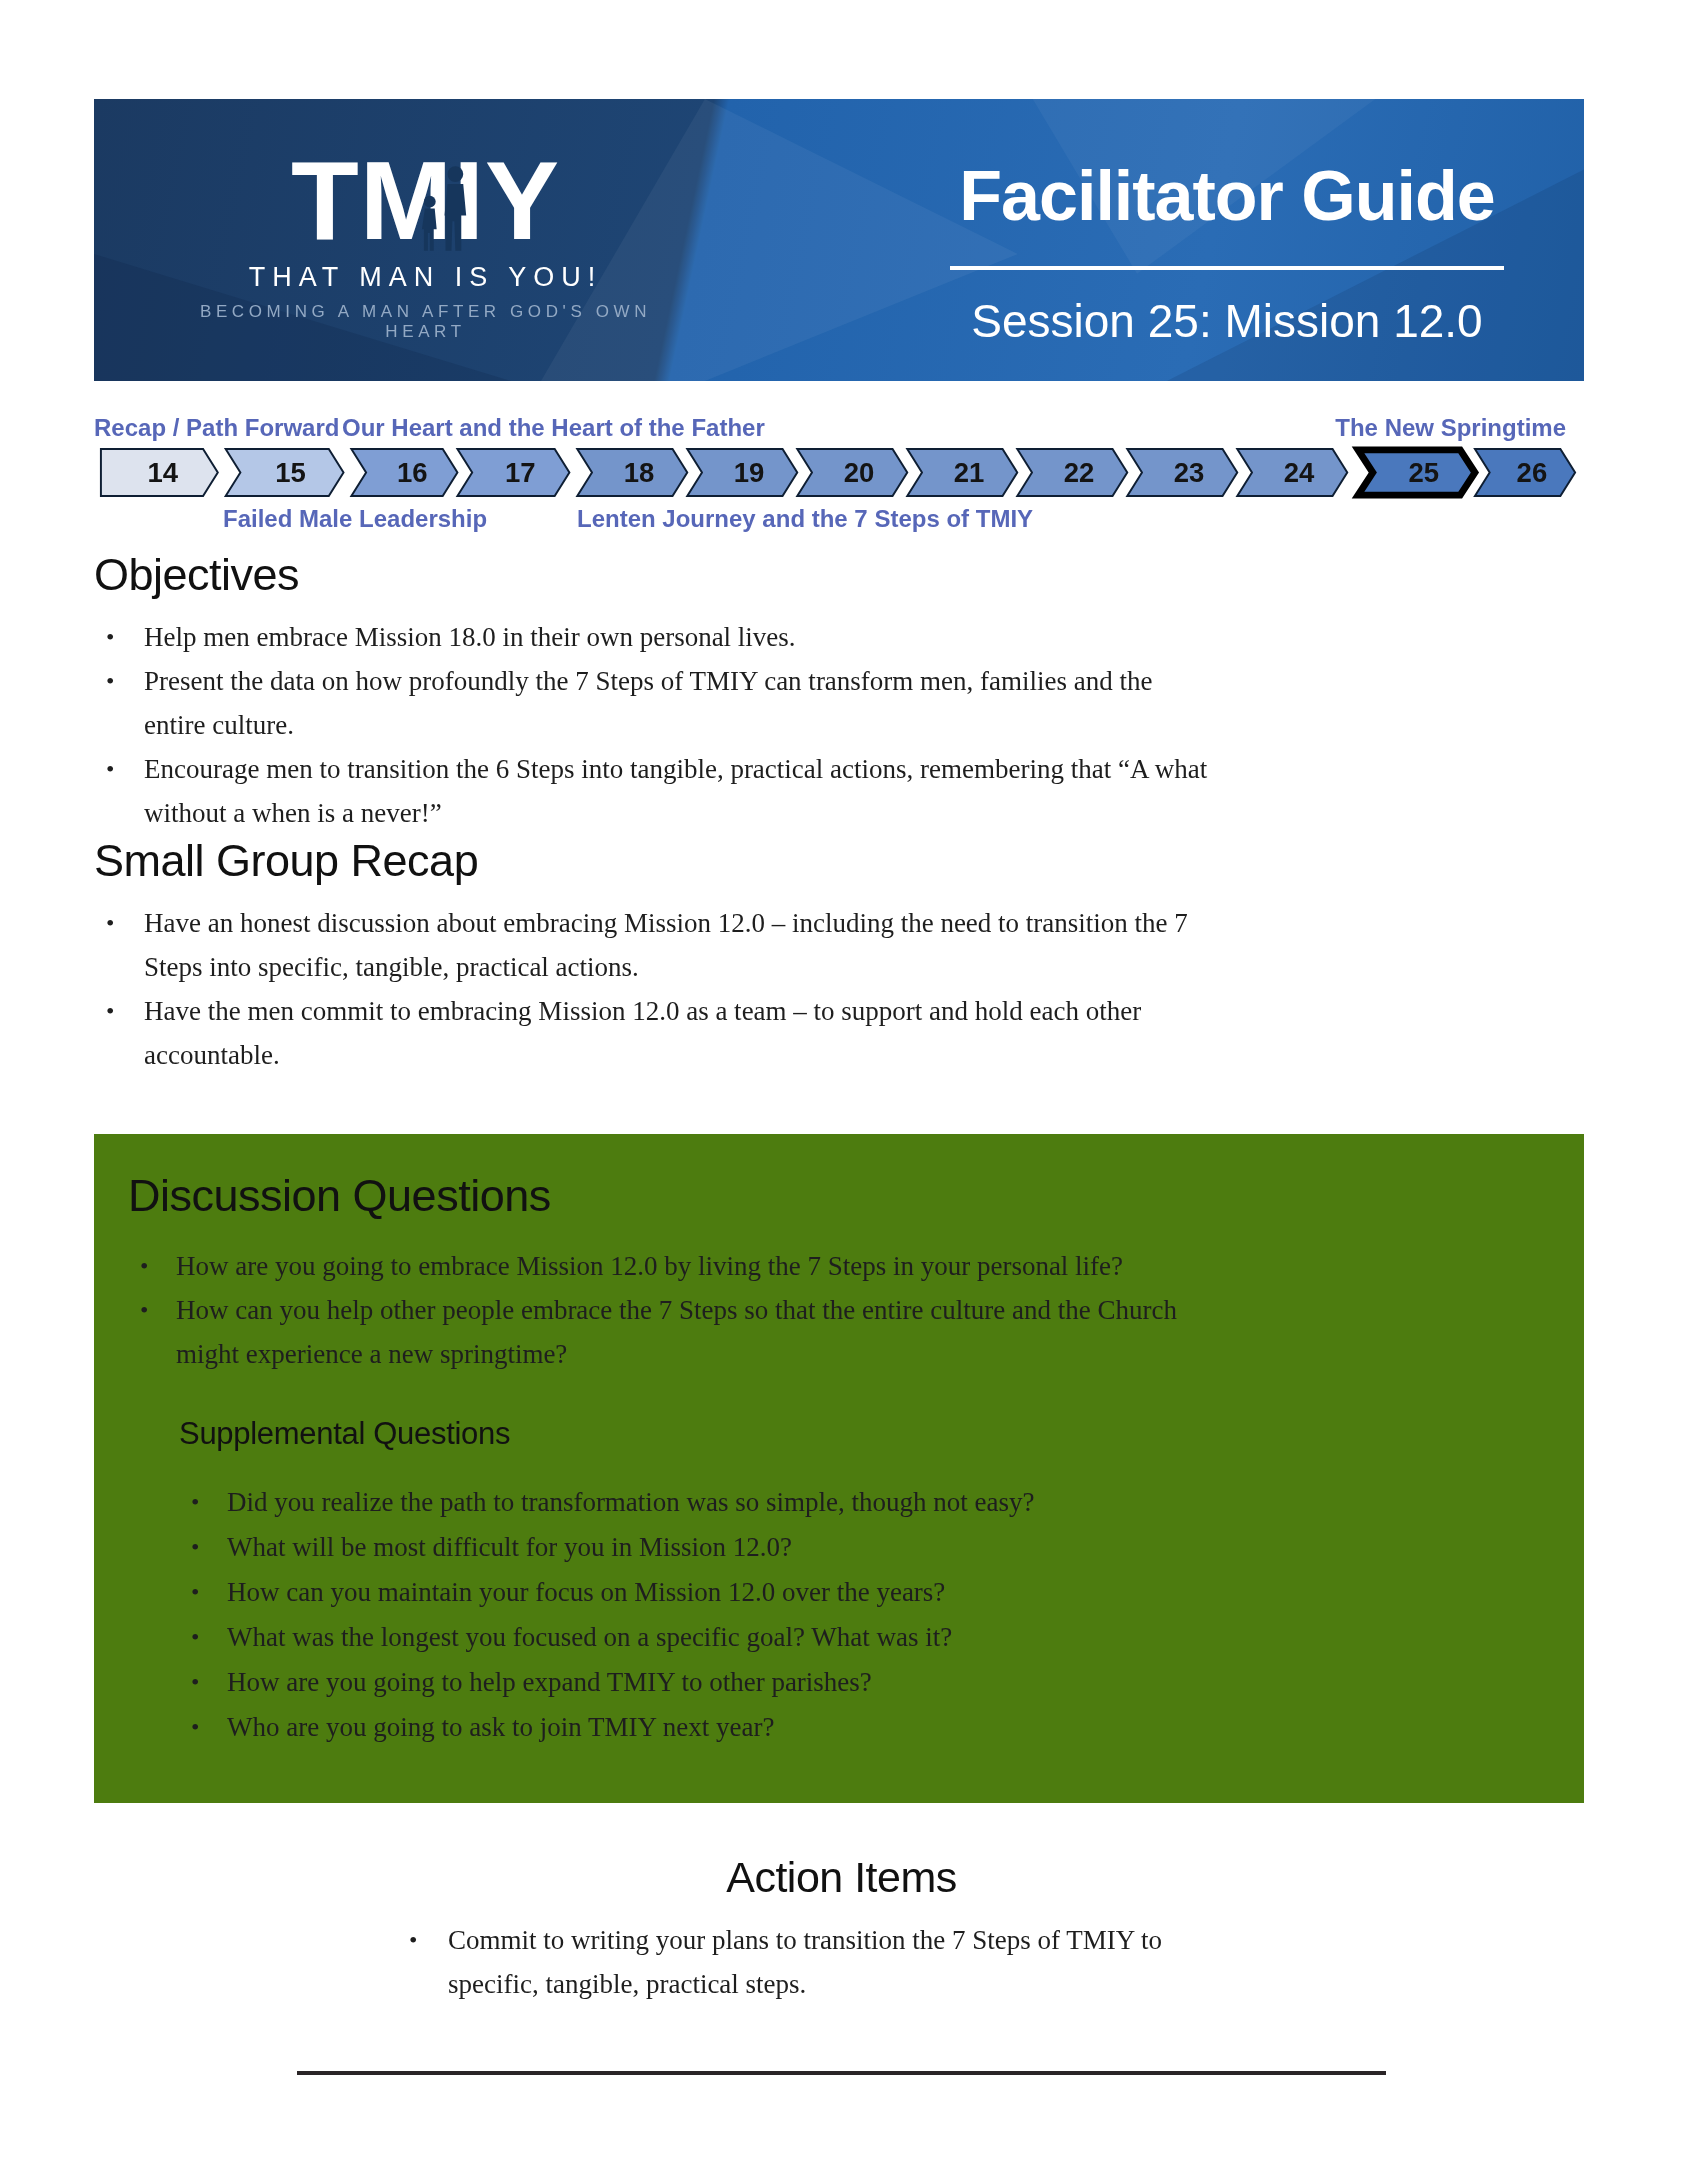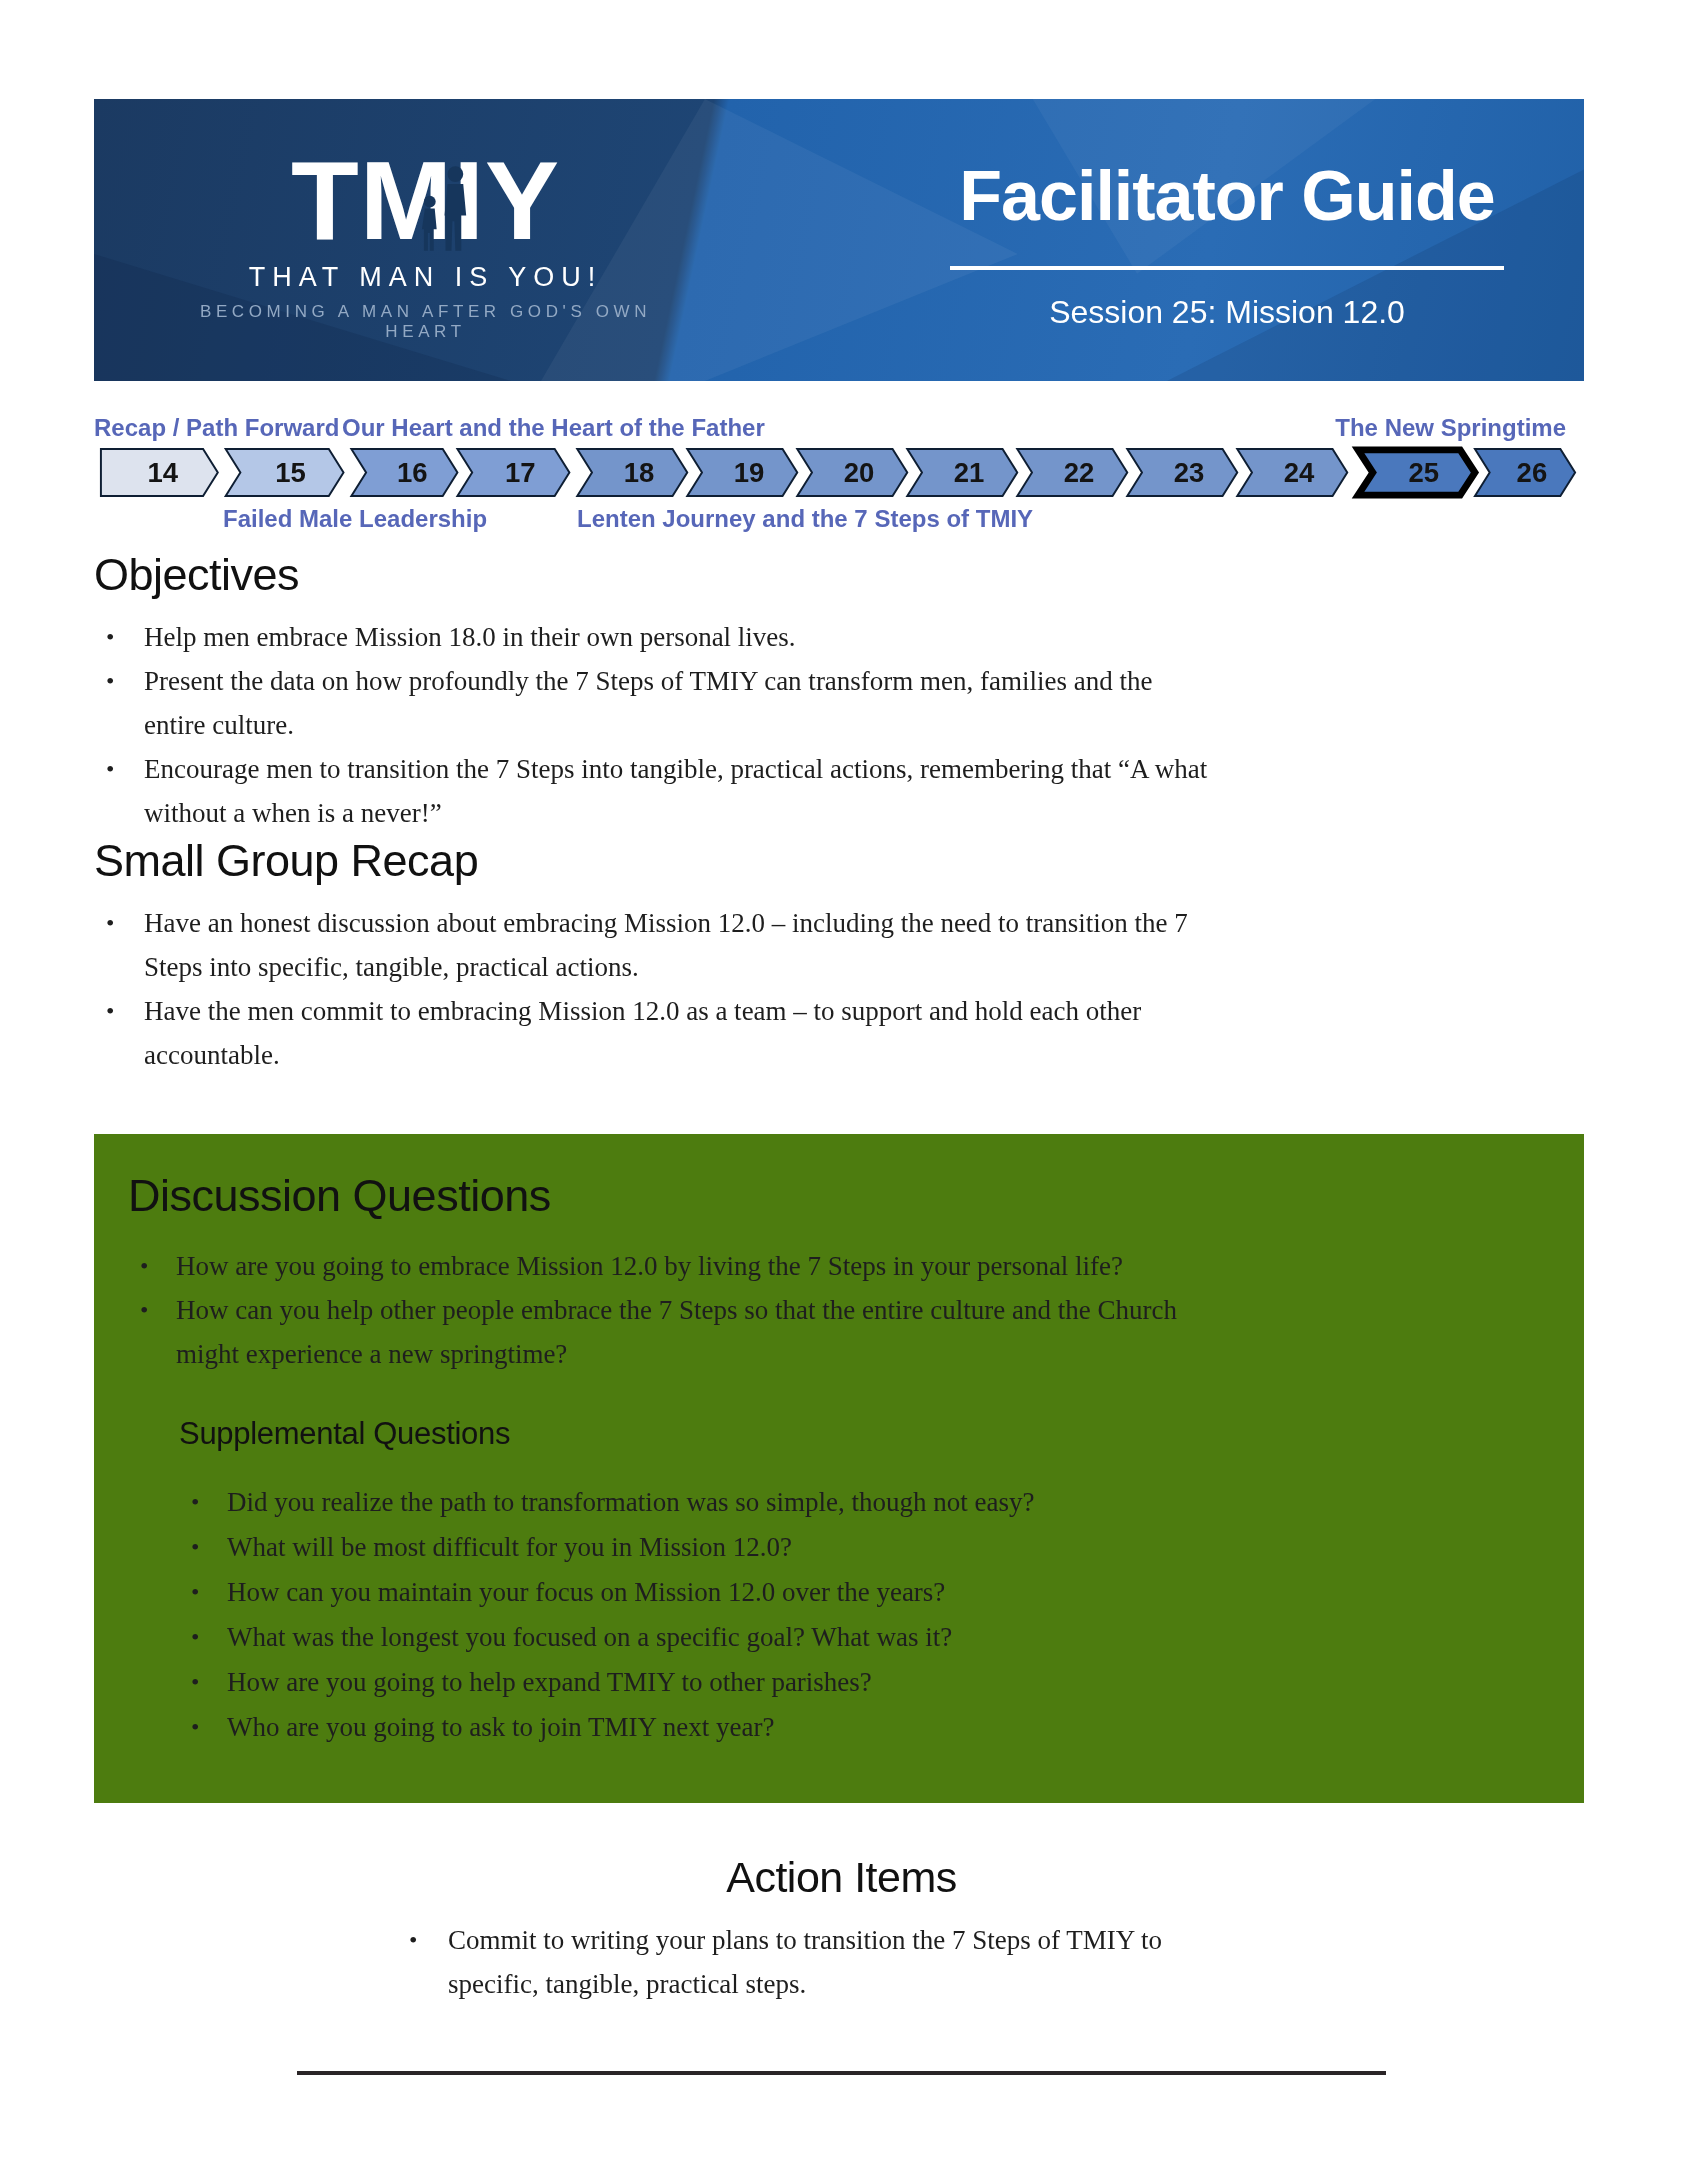--- a/index.html
+++ b/index.html
@@ -19,21 +19,21 @@
   .logo-block{position:absolute;left:104px;top:51px;width:455px;text-align:center;}
   .logo-acronym{position:relative;font-size:111px;line-height:0.92;font-weight:bold;color:#ffffff;
                 letter-spacing:1px;font-family:"Liberation Sans",sans-serif;}
   .logo-sil{position:absolute;left:50%;top:14px;transform:translateX(-8px);}
   .logo-name{margin-top:10px;font-size:27px;color:#ffffff;letter-spacing:7px;font-weight:normal;}
   .logo-tagline{margin-top:9px;font-size:17px;color:#93a9c4;letter-spacing:4.6px;font-weight:normal;}
 
   .title-block{position:absolute;right:40px;top:57px;width:634px;text-align:center;color:#ffffff;}
   .title-main{font-size:70px;font-weight:bold;letter-spacing:-1px;}
   .title-rule{width:554px;height:4px;background:#ffffff;margin:30px auto 24px auto;}
-  .title-sub{font-size:32px;font-weight:normal;letter-spacing:0;}
+  .title-sub{font-size:46px;font-weight:normal;letter-spacing:0;}
 
   
   .timeline{position:absolute;left:94px;top:414px;width:1490px;}
   .tl-labels{position:relative;height:28px;font-size:24px;font-weight:bold;color:#5767b8;}
   .tl-labels .lab{position:absolute;top:0;white-space:nowrap;}
   .lab-recap{left:0;}
   .lab-heart{left:248px;}
   .lab-spring{right:18px;}
   .lab-failed{left:129px;}
   .lab-lenten{left:483px;}
@@ -153,21 +153,21 @@
     </div>
   </div>
 
   <div class="content">
 
     <h2 class="section sec-objectives">Objectives</h2>
     <ul class="serif">
       <li><span class="btxt">Help men embrace Mission 18.0 in their own personal lives.</span></li>
       <li><span class="btxt">Present the data on how profoundly the 7 Steps of TMIY can transform men, families and the
 entire culture.</span></li>
-      <li><span class="btxt">Encourage men to transition the 7 Steps into tangible, practical actions, remembering that “A what
+      <li><span class="btxt">Encourage men to transition the 6 Steps into tangible, practical actions, remembering that “A what
 without a when is a never!”</span></li>
     </ul>
 
     <h2 class="section sec-goals">Small Group Recap</h2>
     <ul class="serif">
       <li><span class="btxt">Have an honest discussion about embracing Mission 12.0 – including the need to transition the 7
 Steps into specific, tangible, practical actions.</span></li>
       <li><span class="btxt">Have the men commit to embracing Mission 12.0 as a team – to support and hold each other
 accountable.</span></li>
     </ul>

